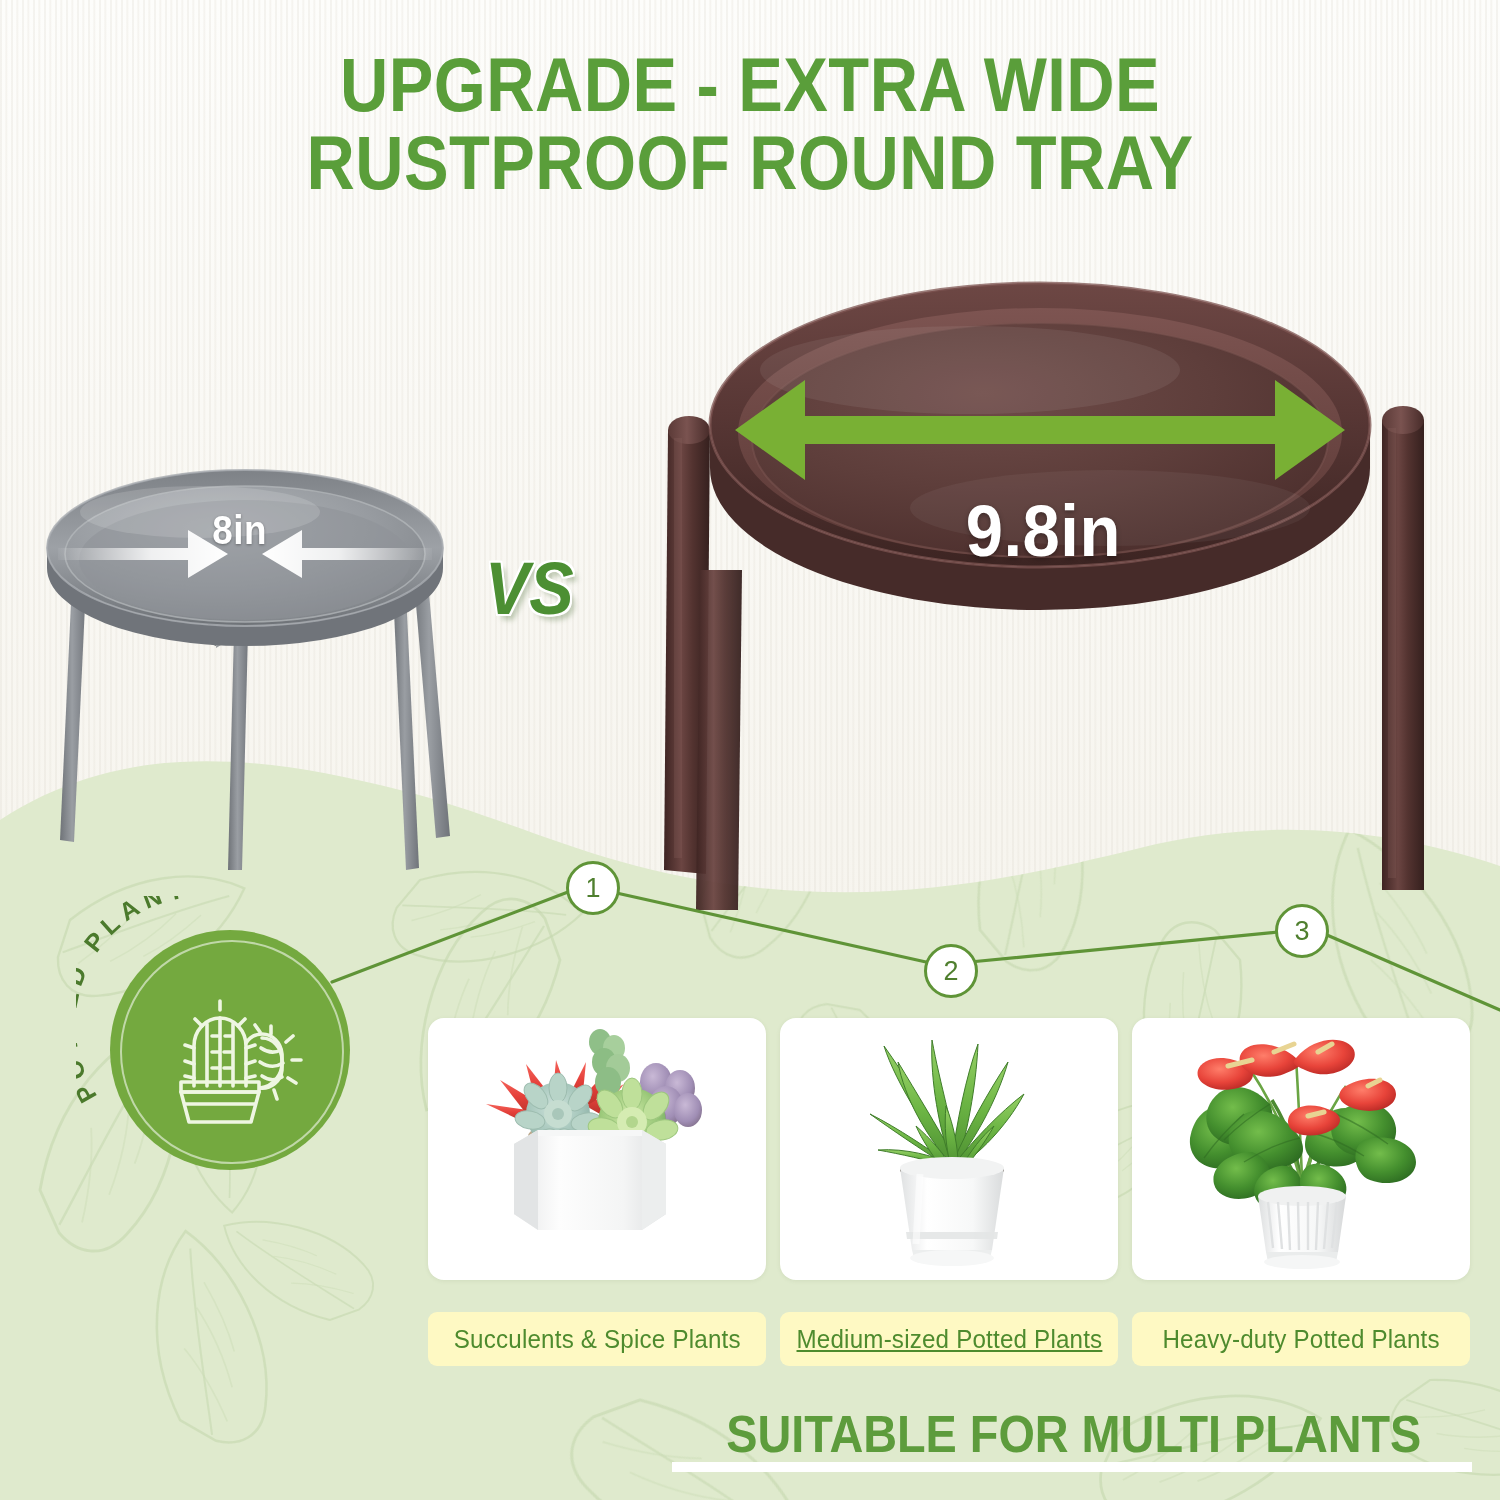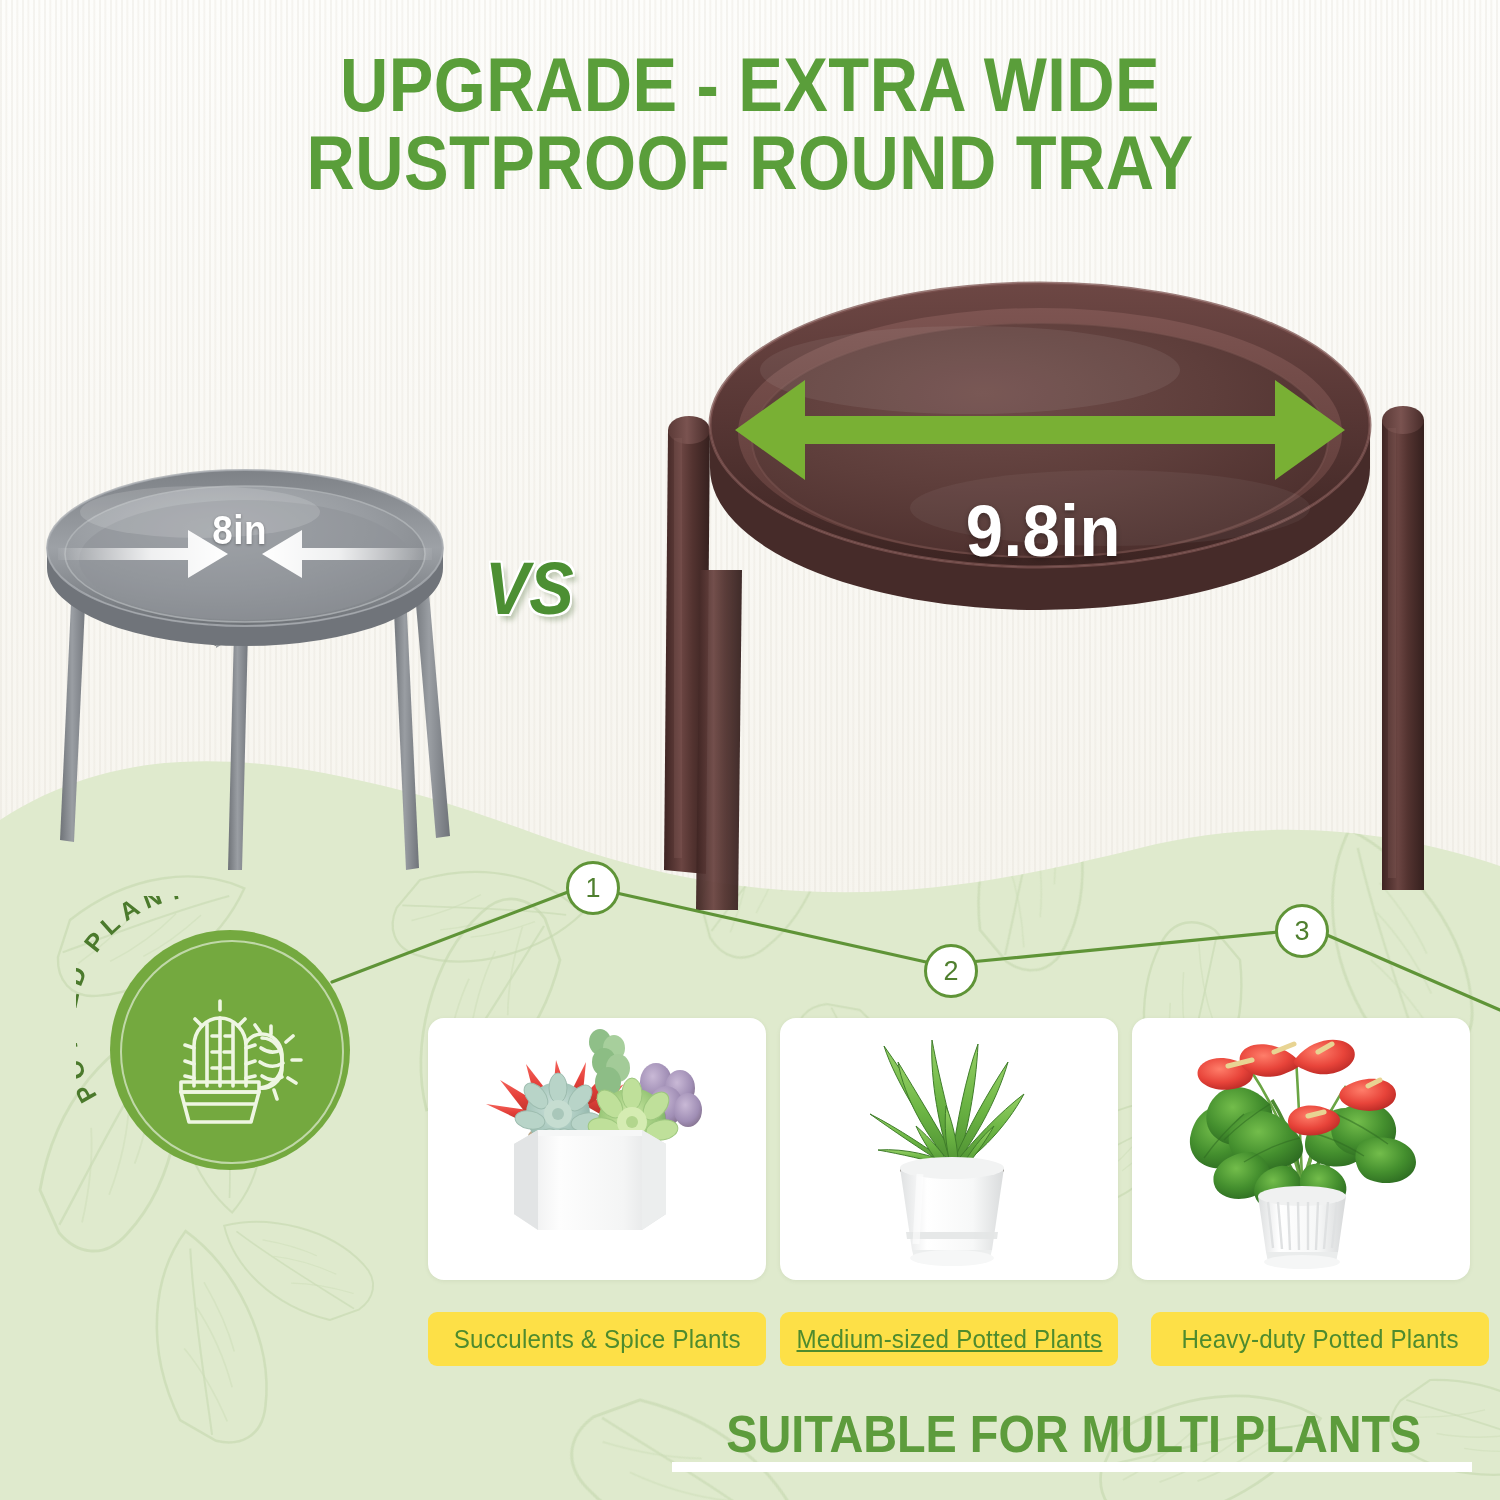--- a/index.html
+++ b/index.html
@@ -80,29 +80,29 @@
     background:#ffffff;border-radius:16px;
     box-shadow:0 1px 4px rgba(90,110,70,.10);
     overflow:hidden;
   }
   #card1{left:428px;}
   #card2{left:780px;}
   #card3{left:1132px;}
 
   .caption{
     position:absolute;top:1312px;height:54px;
-    background:#fde047;border-radius:9px;
+    background:#fef9c3;border-radius:9px;
     display:flex;align-items:center;justify-content:center;
     color:#4e8b2e;font-weight:400;font-size:26px;letter-spacing:.2px;
     transform-origin:50% 50%;
   }
   .caption span{transform:scaleX(.93);display:block;white-space:nowrap;}
   #cap1{left:428px;width:338px;}
   #cap2{left:780px;width:338px;text-decoration:underline;}
-  #cap3{left:1132px;width:338px;margin-left:19px;}
+  #cap3{left:1132px;width:338px;}
 
   
   .bottom-head{
     position:absolute;left:688px;top:1408px;width:766px;
     text-align:center;
     font-weight:700;font-size:52px;line-height:1;color:#5d9c3c;
     transform:scaleX(.9);transform-origin:50% 50%;
     white-space:nowrap;
   }
   .bottom-rule{

